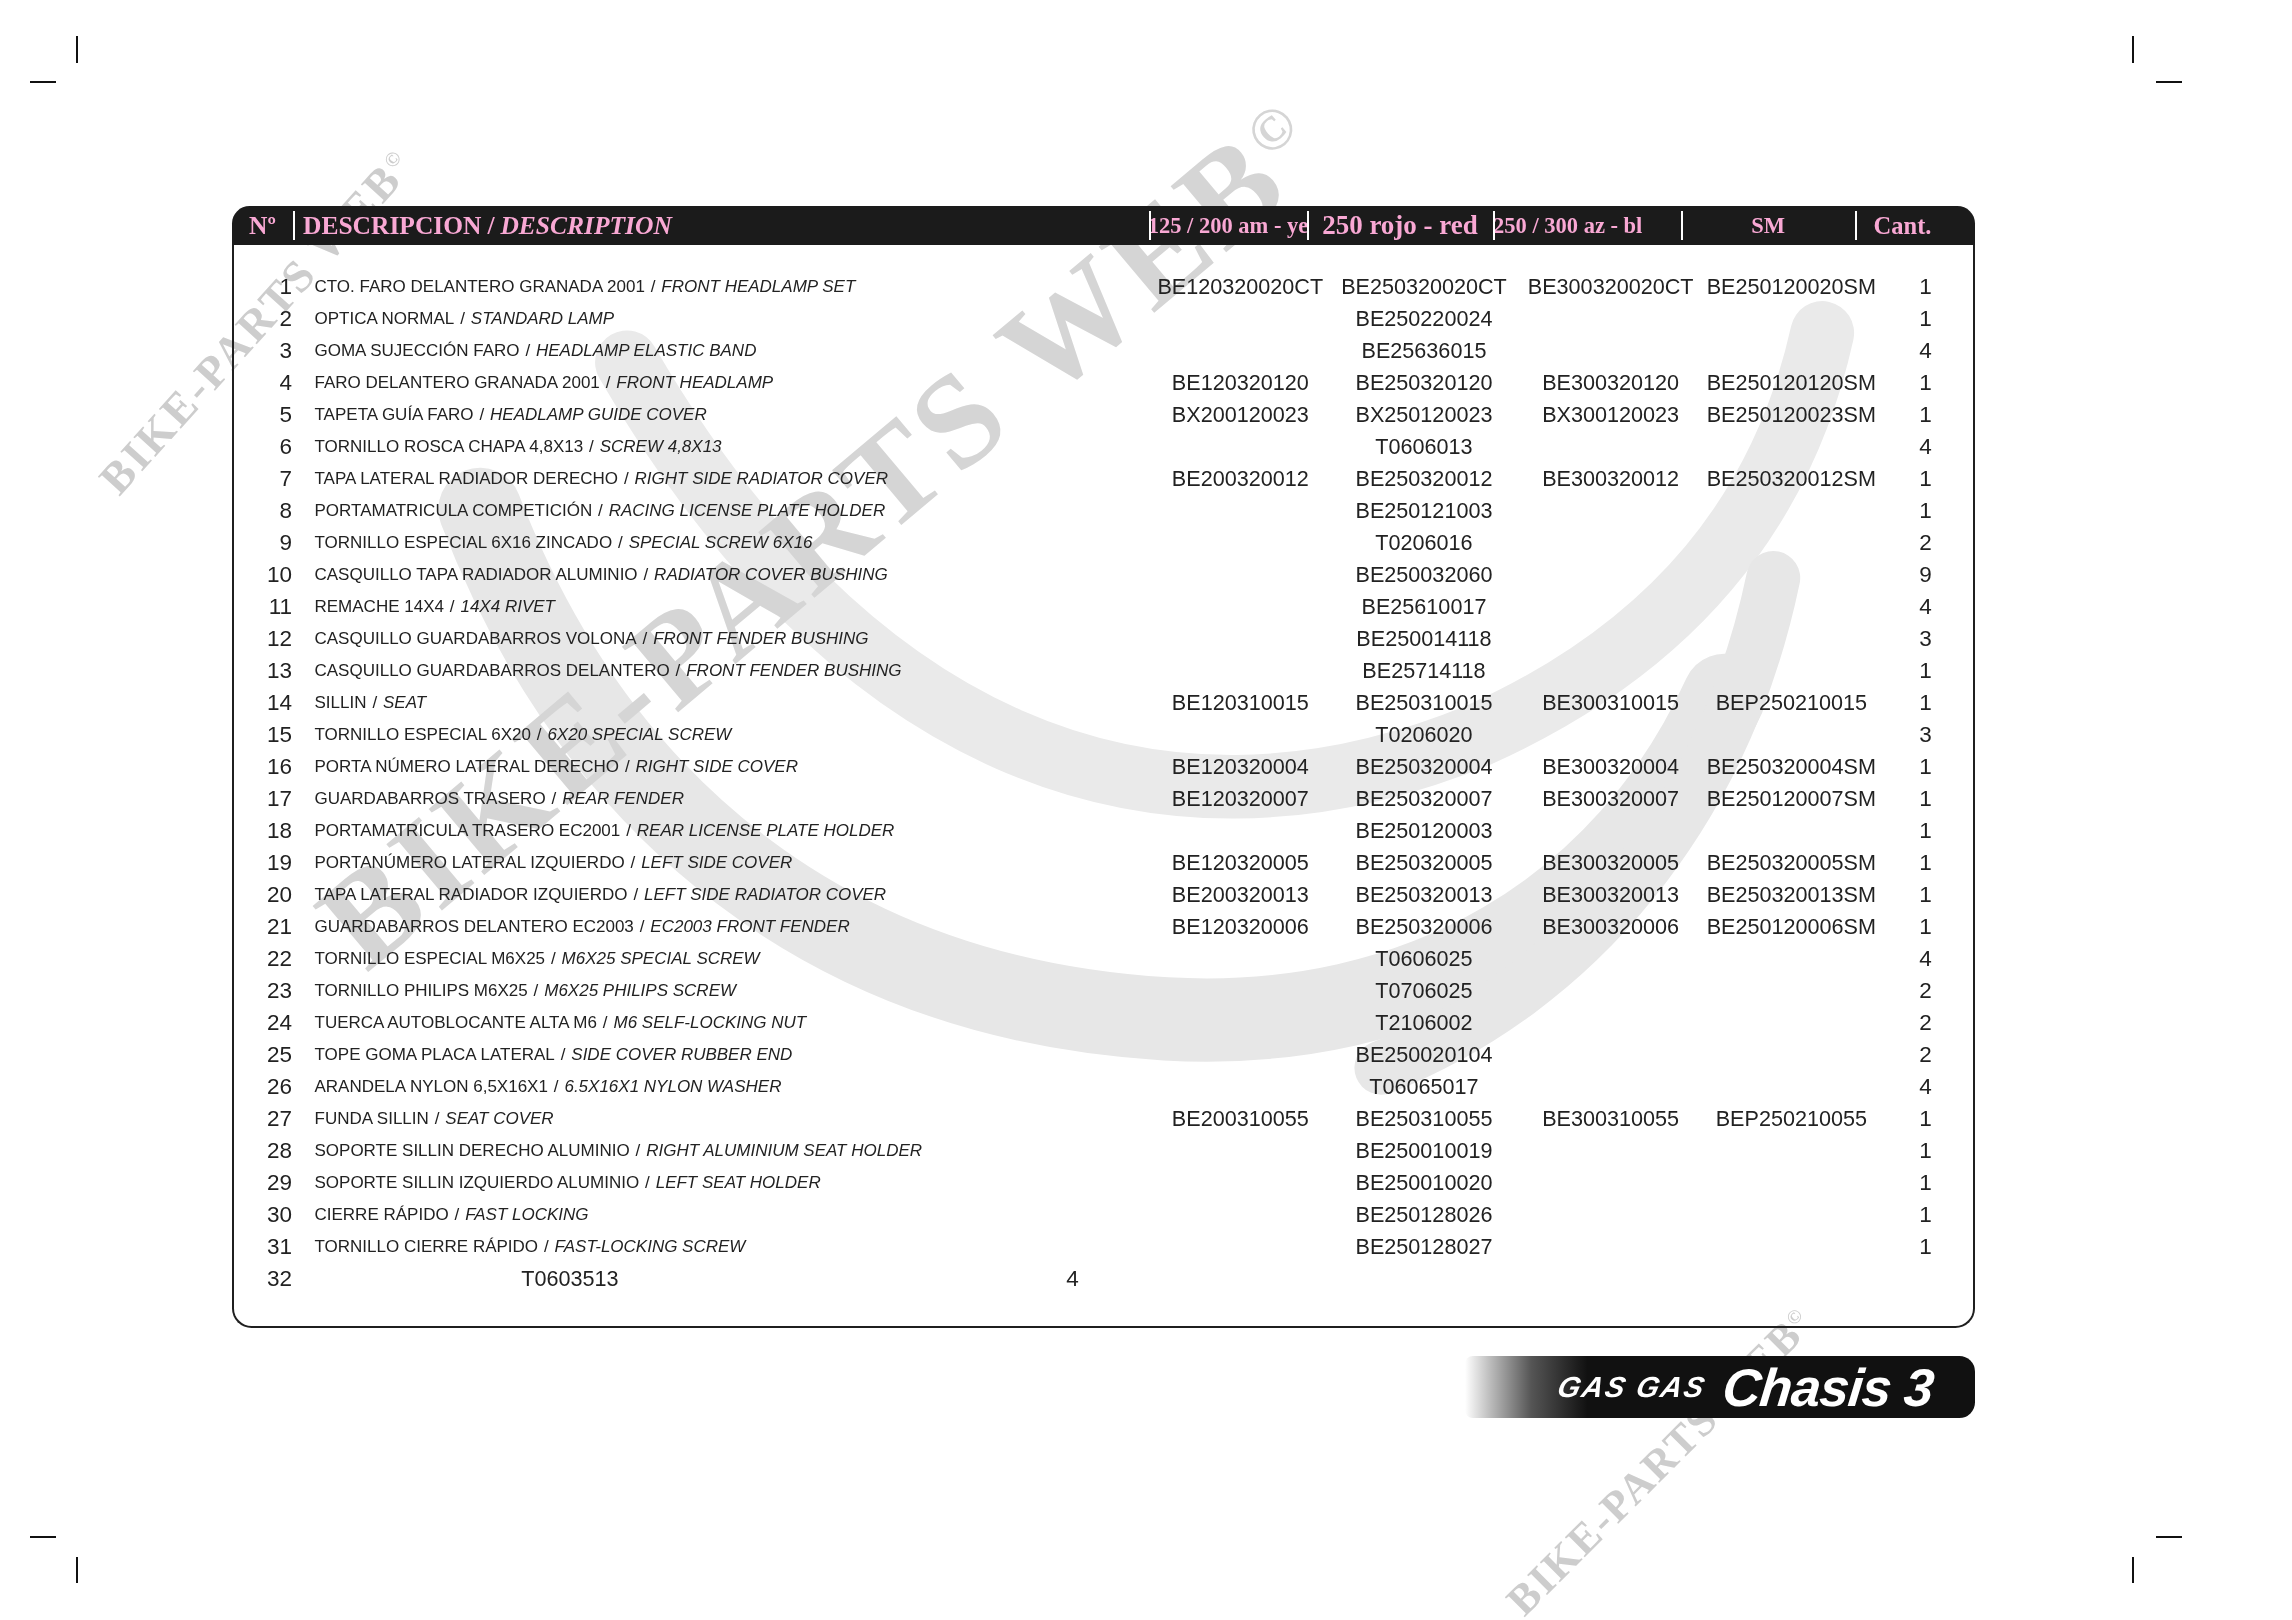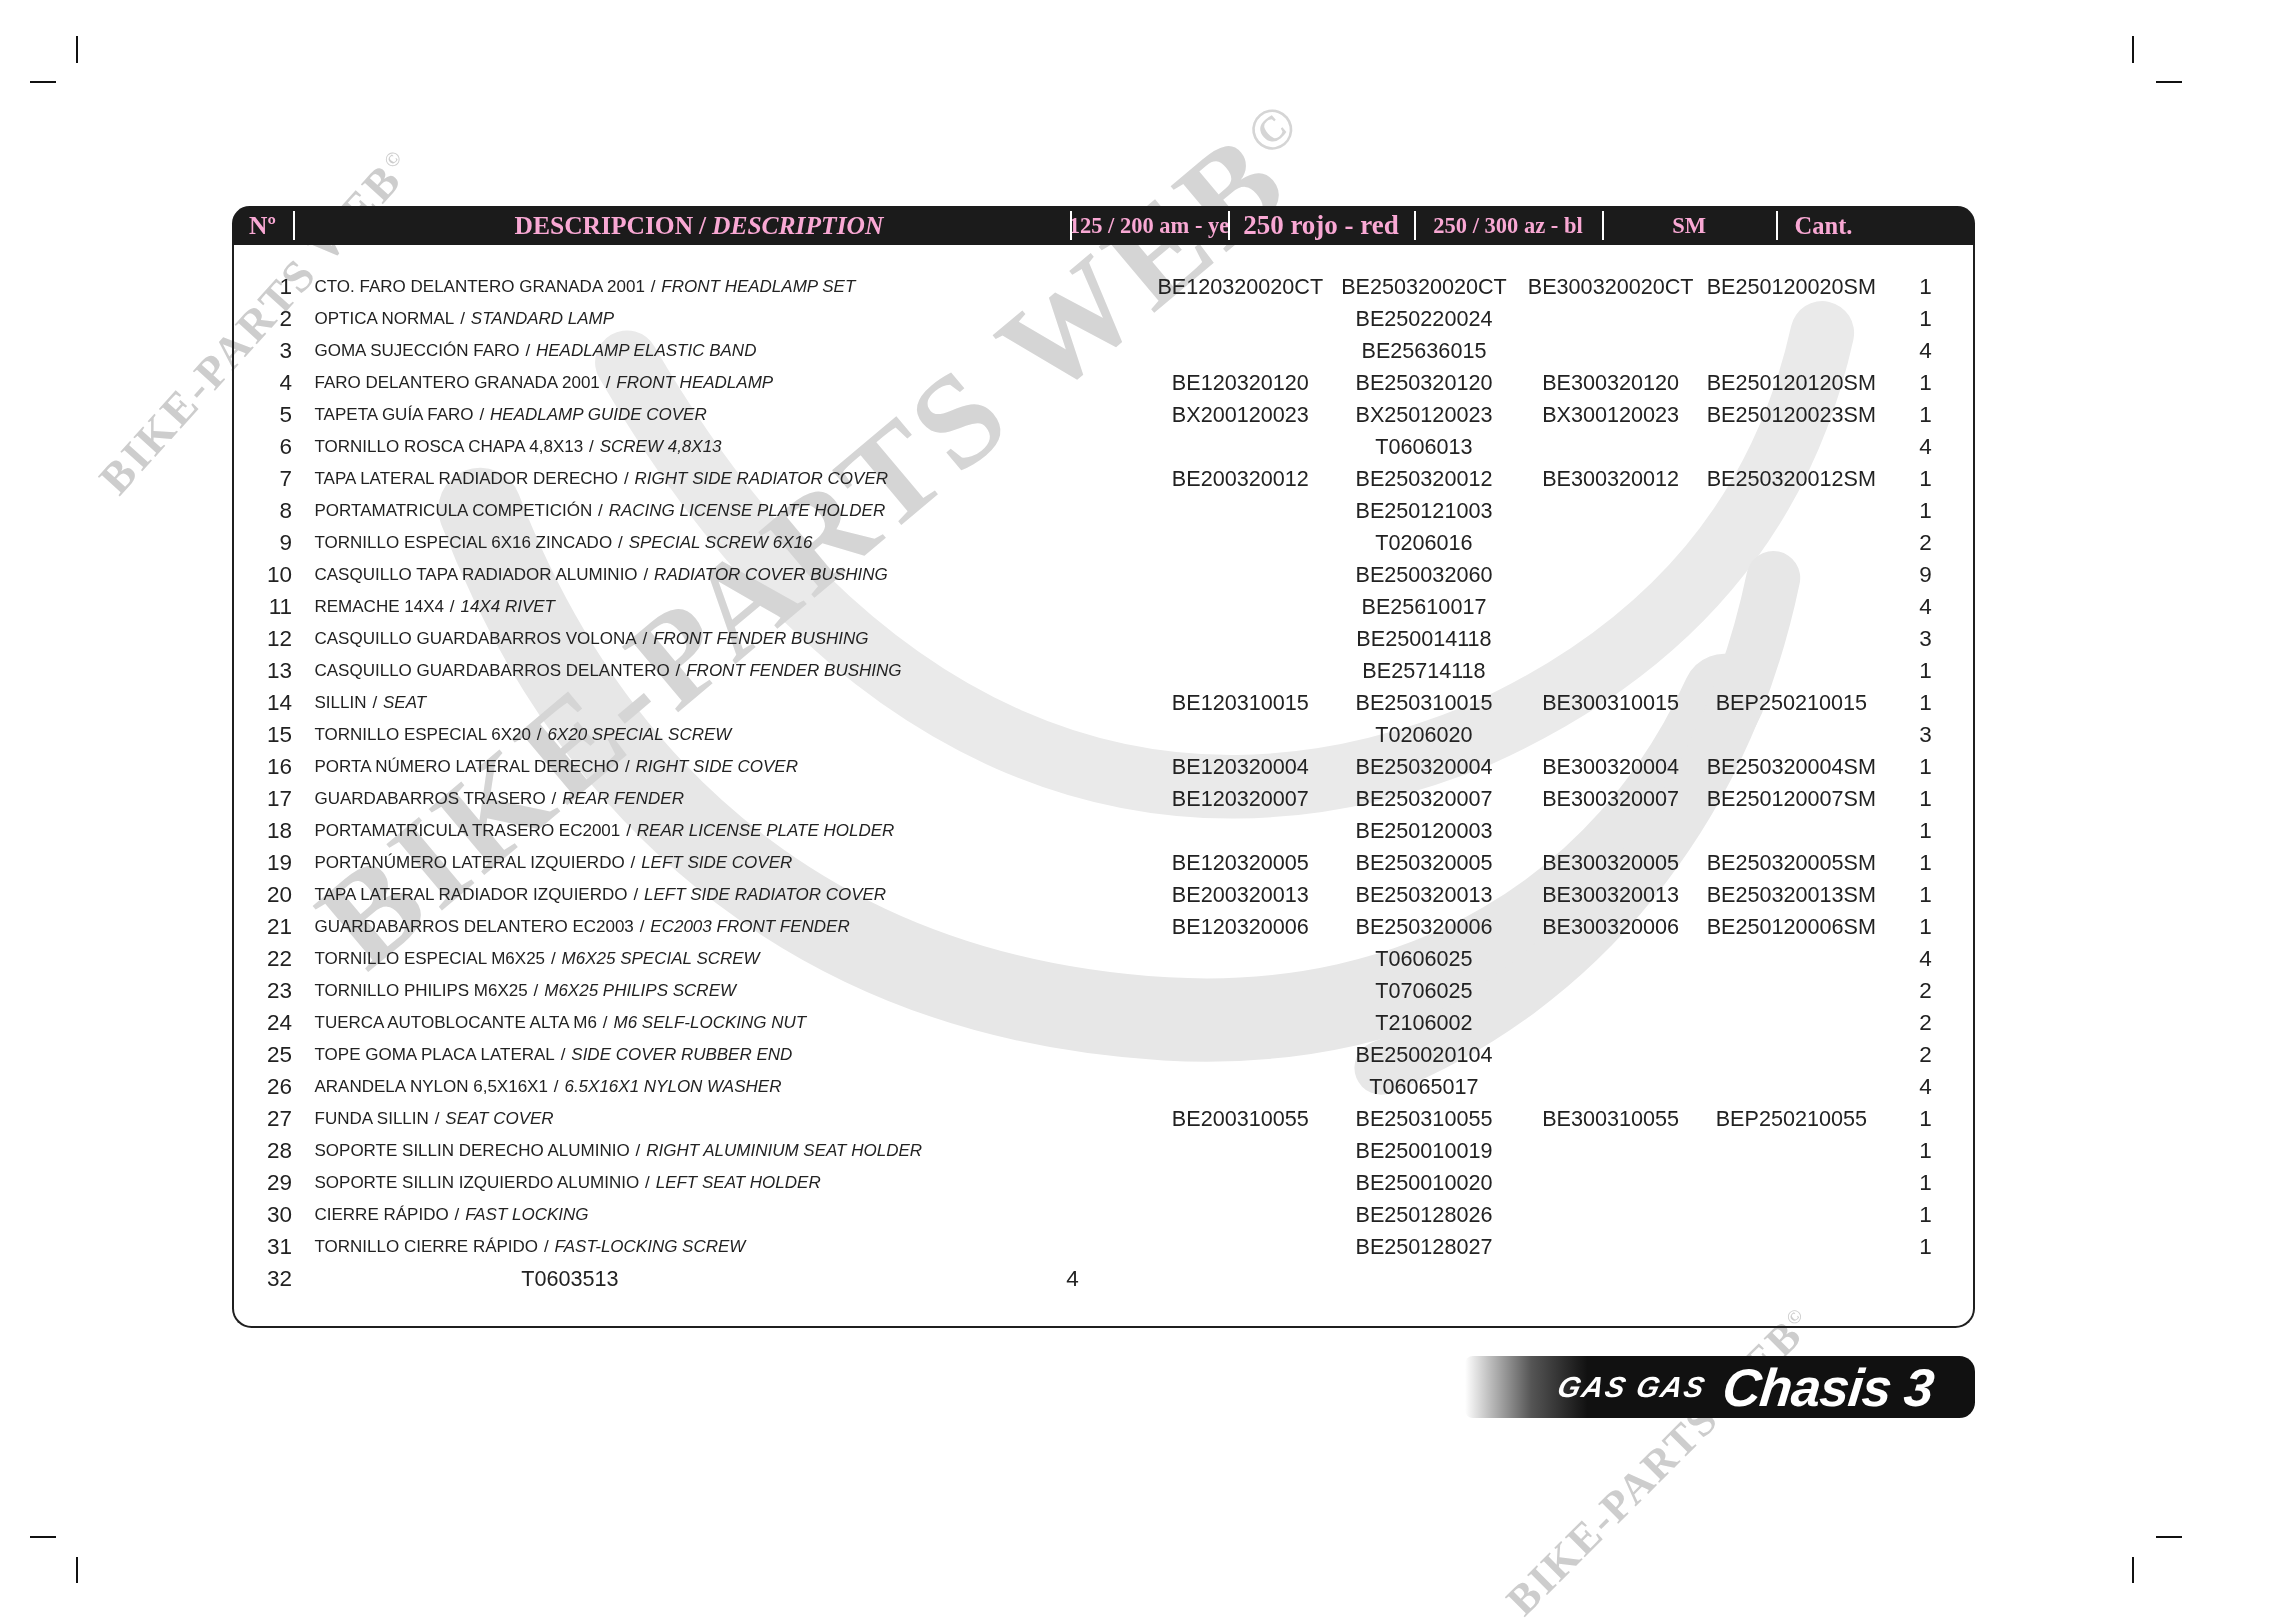--- a/index.html
+++ b/index.html
@@ -24,24 +24,24 @@
   
   .table-wrap{position:absolute;left:232px;top:206px;width:1743px;z-index:2;}
   .thead{
     display:flex;height:39px;align-items:center;background:#1b1b1b;
     border-radius:17.6px 17.6px 0 0;color:#f9a8d4;
     font-family:"Liberation Serif",serif;font-weight:bold;white-space:nowrap;
   }
   .h{position:relative;box-sizing:border-box;height:100%;display:flex;align-items:center;}
   .vsep{position:absolute;left:0;top:4.9px;bottom:4.9px;width:2px;background:#fff;}
   .h-num{width:61px;justify-content:center;font-size:25.5px;}
-  .h-desc{width:777px;padding-left:35px;font-size:25.5px;justify-content:center;}
+  .h-desc{width:856px;padding-left:10px;font-size:25.5px;}
   .h-c1{width:158px;justify-content:center;font-size:22.5px;}
   .h-c2{width:186px;justify-content:center;font-size:27px;}
-  .h-c3{width:188px;justify-content:center;font-size:22.5px;}
+  .h-c3{width:188px;justify-content:flex-start;font-size:22.5px;}
   .h-c4{width:174px;justify-content:center;font-size:22.5px;}
   .h-qty{width:95px;justify-content:center;font-size:24.5px;}
   .tbody{
     box-sizing:border-box;height:1083px;padding-top:25.5px;
     border:2.9px solid #1f1f1f;border-top:none;border-radius:0 0 19.6px 19.6px;
   }
   .row{display:flex;height:32px;align-items:center;color:#222;white-space:nowrap;}
   .c{box-sizing:border-box;}
   .c-num{width:61px;text-align:right;padding-right:2.9px;font-size:22.5px;}
   .c-desc{width:856px;padding-left:19.6px;font-size:17px;overflow:hidden;}

